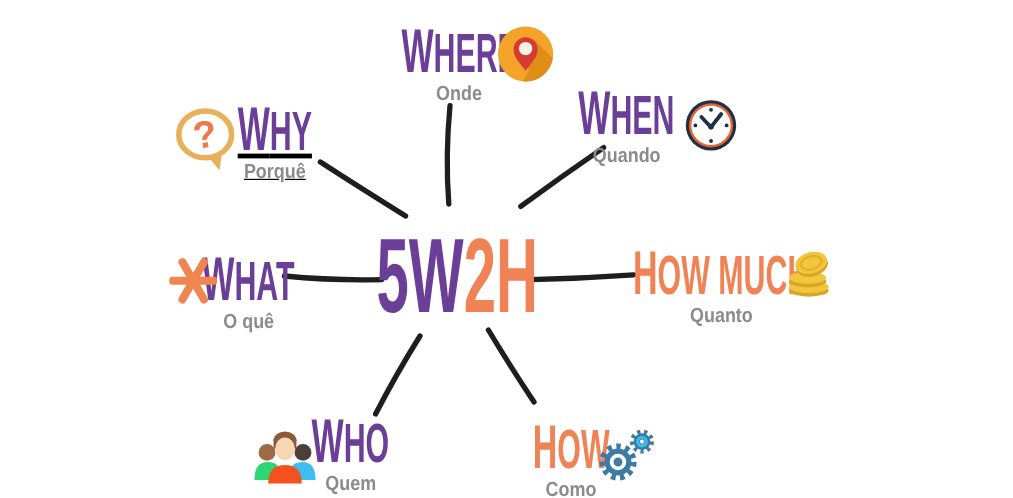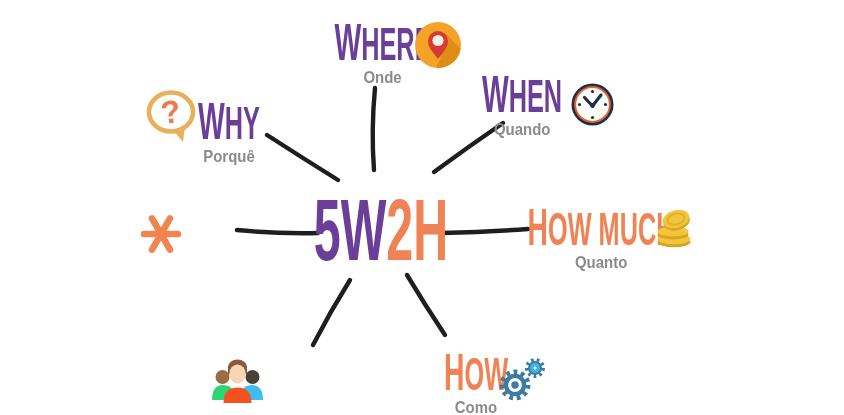--- a/index.html
+++ b/index.html
@@ -81,30 +81,34 @@
     <circle cx="22.5" cy="22.5" r="16.4" fill="#ffffff"></circle>
     <circle cx="22.5" cy="9.5" r="1.6" fill="#1d3048"></circle>
     <circle cx="22.5" cy="35.5" r="1.6" fill="#1d3048"></circle>
     <circle cx="9.5" cy="22.5" r="1.6" fill="#1d3048"></circle>
     <circle cx="35.5" cy="22.5" r="1.6" fill="#1d3048"></circle>
     <line x1="22.5" y1="24" x2="14.5" y2="15.5" stroke="#1d3048" stroke-width="3.2" stroke-linecap="round"></line>
     <line x1="22.5" y1="24" x2="31" y2="13" stroke="#1d3048" stroke-width="3.2" stroke-linecap="round"></line>
     <circle cx="22.5" cy="23.5" r="2.4" fill="#1d3048"></circle>
   </svg>
 
-  <div class="node" style="left:229px; top:96px;">
+  <div class="node" style="left:229px; top:82px;text-decoration:underline;">
     <div class="title purple">Why</div>
     <div class="subtitle">Porquê</div>
   </div>
   <svg class="icon" style="left:146px; top:89px;" width="50" height="54" viewBox="0 0 50 54">
     <path d="M27 41 L37 53 L39 37 Z" fill="#e9b05b"></path>
     <ellipse cx="25" cy="23" rx="22" ry="19.5" fill="#ffffff" stroke="#e9b05b" stroke-width="4.6"></ellipse>
     <text x="25" y="34" font-size="32" font-weight="bold" fill="#ee7a4b" text-anchor="middle" font-family="Liberation Sans, sans-serif" transform="rotate(-8 25 25)">?</text>
   </svg>
 
+  <div class="node" style="left:207px; top:207px;">
+    <div class="title purple">What</div>
+    <div class="subtitle">O quê</div>
+  </div>
   <svg class="icon" style="left:141px; top:212px;" width="40" height="44" viewBox="0 0 40 44">
     <g stroke="#f0854f" stroke-width="6.6" stroke-linecap="round">
       <line x1="3" y1="22" x2="37" y2="22"></line>
       <line x1="11" y1="6.4" x2="29" y2="37.6"></line>
       <line x1="29" y1="6.4" x2="11" y2="37.6"></line>
     </g>
   </svg>
 
   <div class="node" style="left:601px; top:202px;">
     <div class="title orange">How much</div>
@@ -115,20 +119,24 @@
     <ellipse cx="19" cy="33" rx="16.5" ry="5.2" fill="#f2c63c"></ellipse>
     <ellipse cx="18" cy="28.5" rx="15.5" ry="5" fill="#d9a527"></ellipse>
     <ellipse cx="18" cy="25.5" rx="15.5" ry="5" fill="#f2c63c"></ellipse>
     <g transform="rotate(-15 21 13)">
       <ellipse cx="21" cy="15.5" rx="13.5" ry="8.8" fill="#d9a527"></ellipse>
       <ellipse cx="21" cy="13" rx="13.5" ry="8.8" fill="#f2c63c"></ellipse>
       <ellipse cx="21" cy="13" rx="8.8" ry="5.4" fill="none" stroke="#e0b02e" stroke-width="2"></ellipse>
     </g>
   </svg>
 
+  <div class="node" style="left:292px; top:342px;">
+    <div class="title purple">Who</div>
+    <div class="subtitle">Quem</div>
+  </div>
   <svg class="icon" style="left:211px; top:351px;" width="53" height="53" viewBox="0 0 53 53">
     <circle cx="11.5" cy="26" r="7" fill="#9c6b43"></circle>
     <path d="M1 49 Q1 34 12 34 Q20 34 22 40 L22 49 Z" fill="#2ed573"></path>
     <circle cx="41.5" cy="26" r="7" fill="#4a4039"></circle>
     <path d="M52 49 Q52 34 41 34 Q33 34 31 40 L31 49 Z" fill="#3fbdf0"></path>
     <ellipse cx="26.5" cy="16" rx="9.5" ry="7.5" fill="#8a5a3b"></ellipse>
     <rect x="17" y="15" width="19" height="8" fill="#8a5a3b"></rect>
     <ellipse cx="26.5" cy="23" rx="8.2" ry="9.5" fill="#f6d7b2"></ellipse>
     <path d="M12.5 52 Q12.5 36.5 26.5 36.5 Q40.5 36.5 40.5 52 Z" fill="#f4511e"></path>
   </svg>

